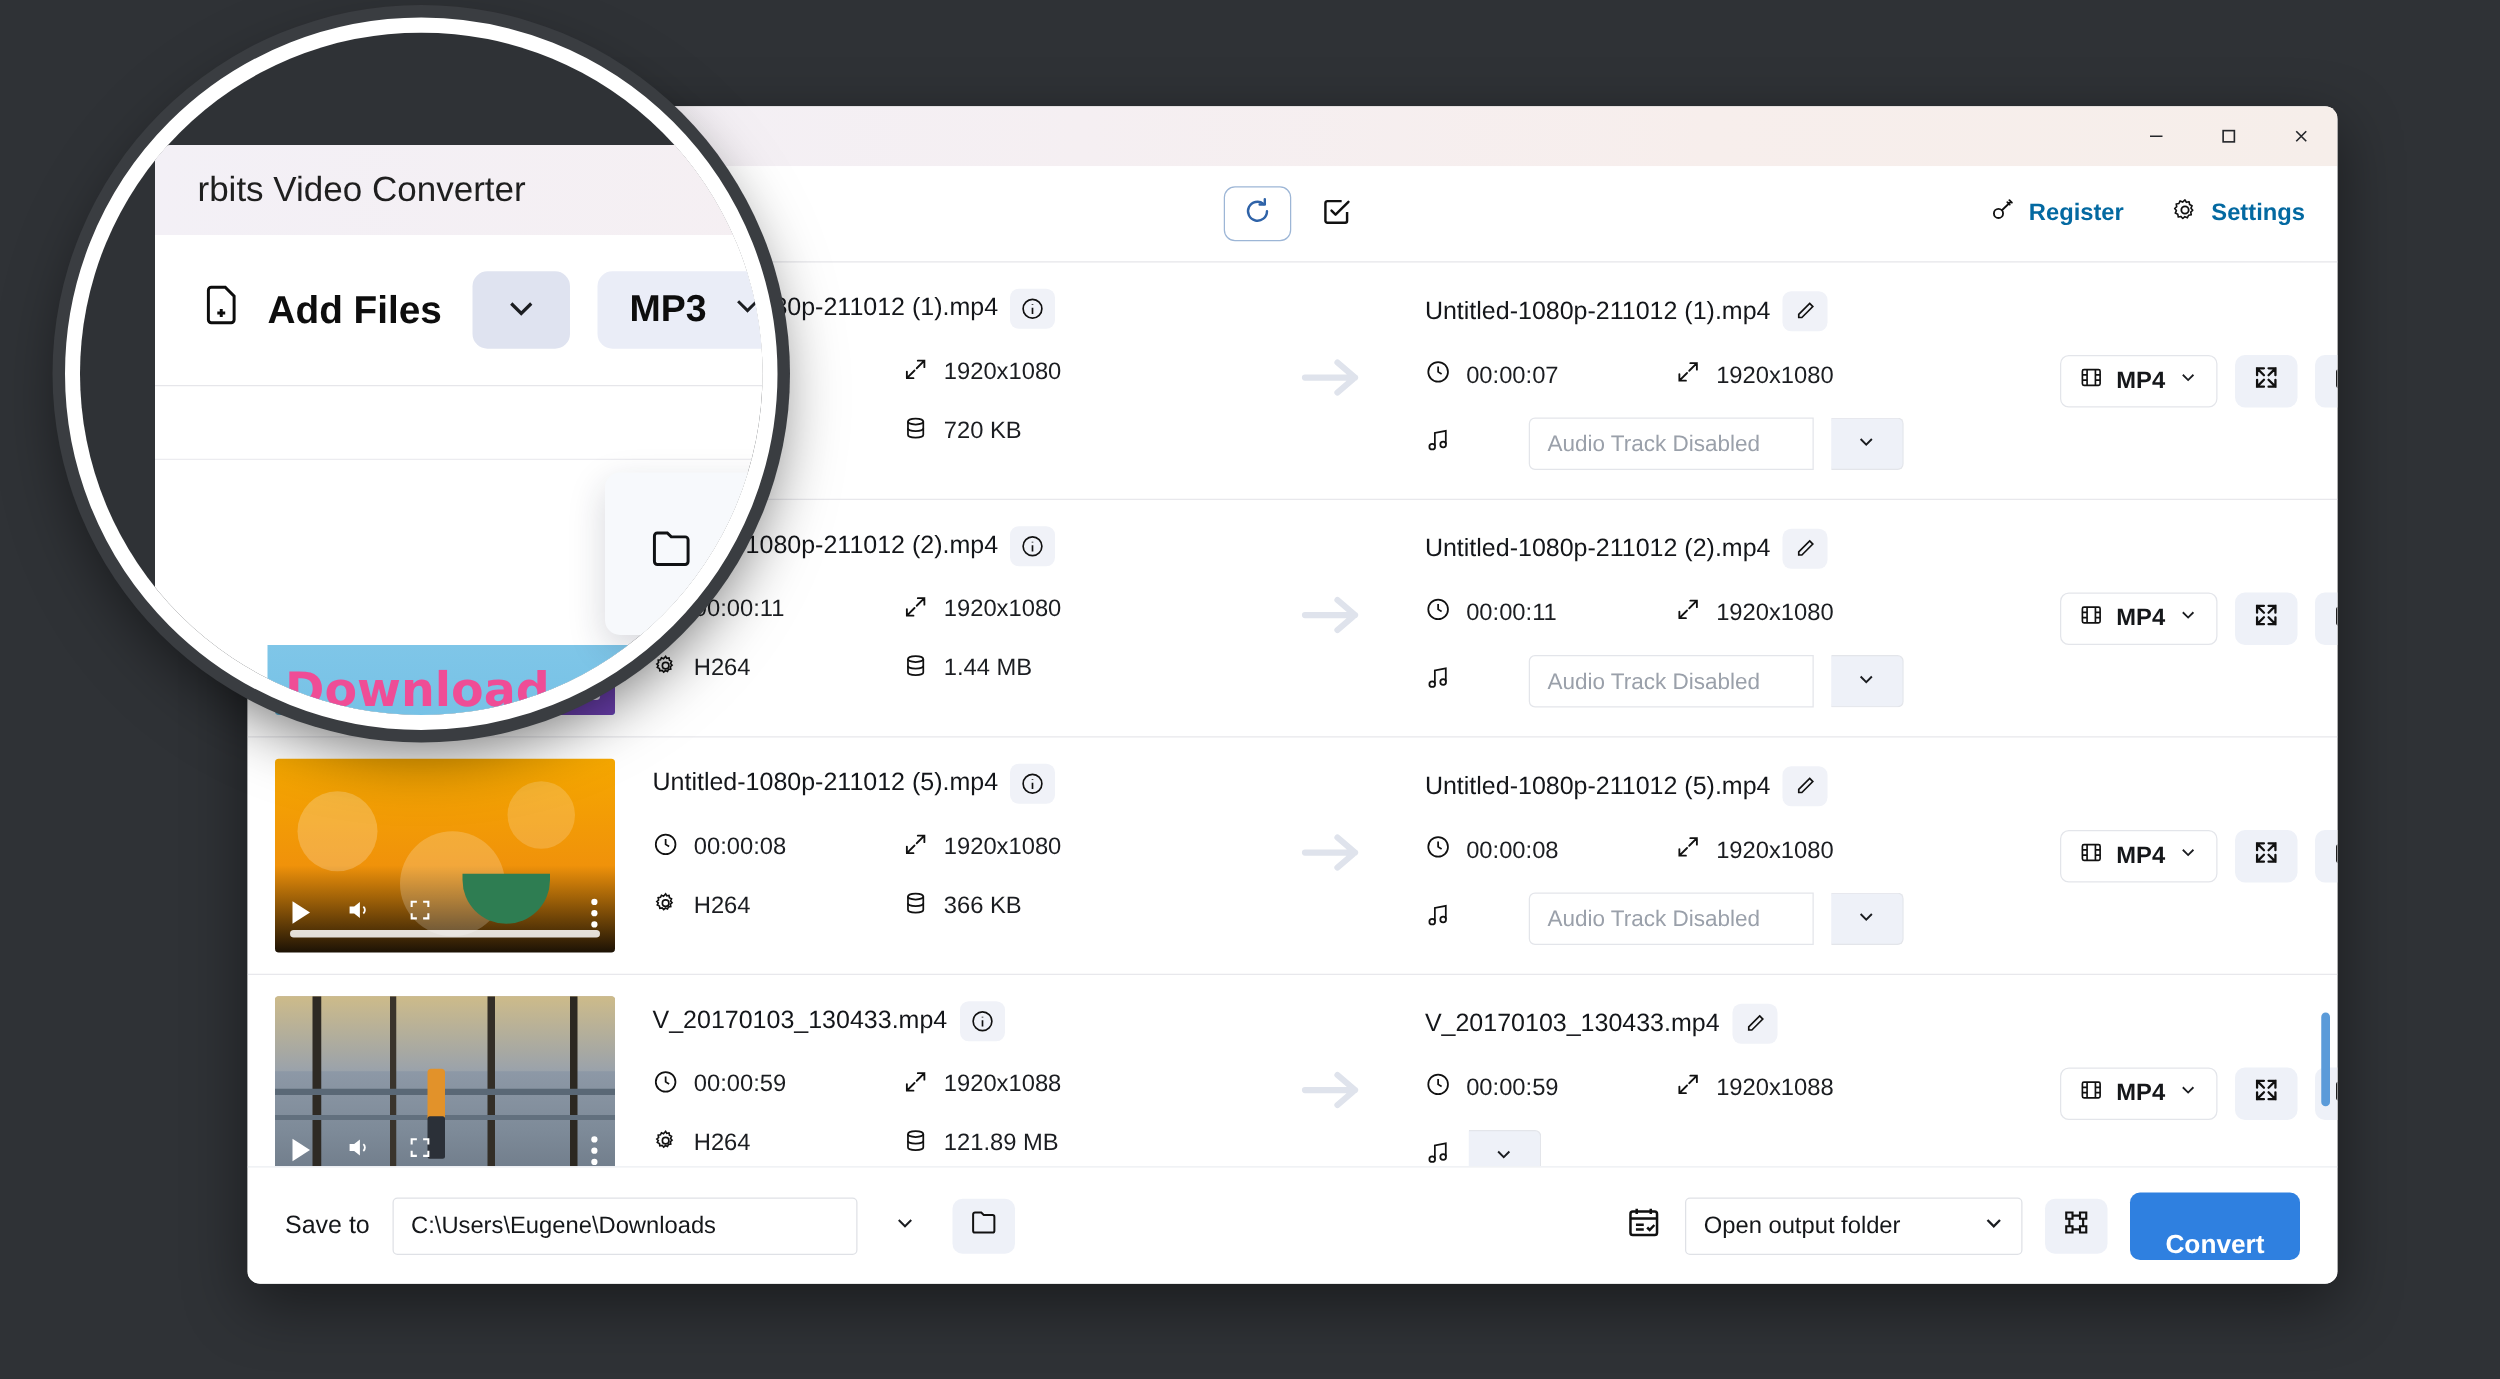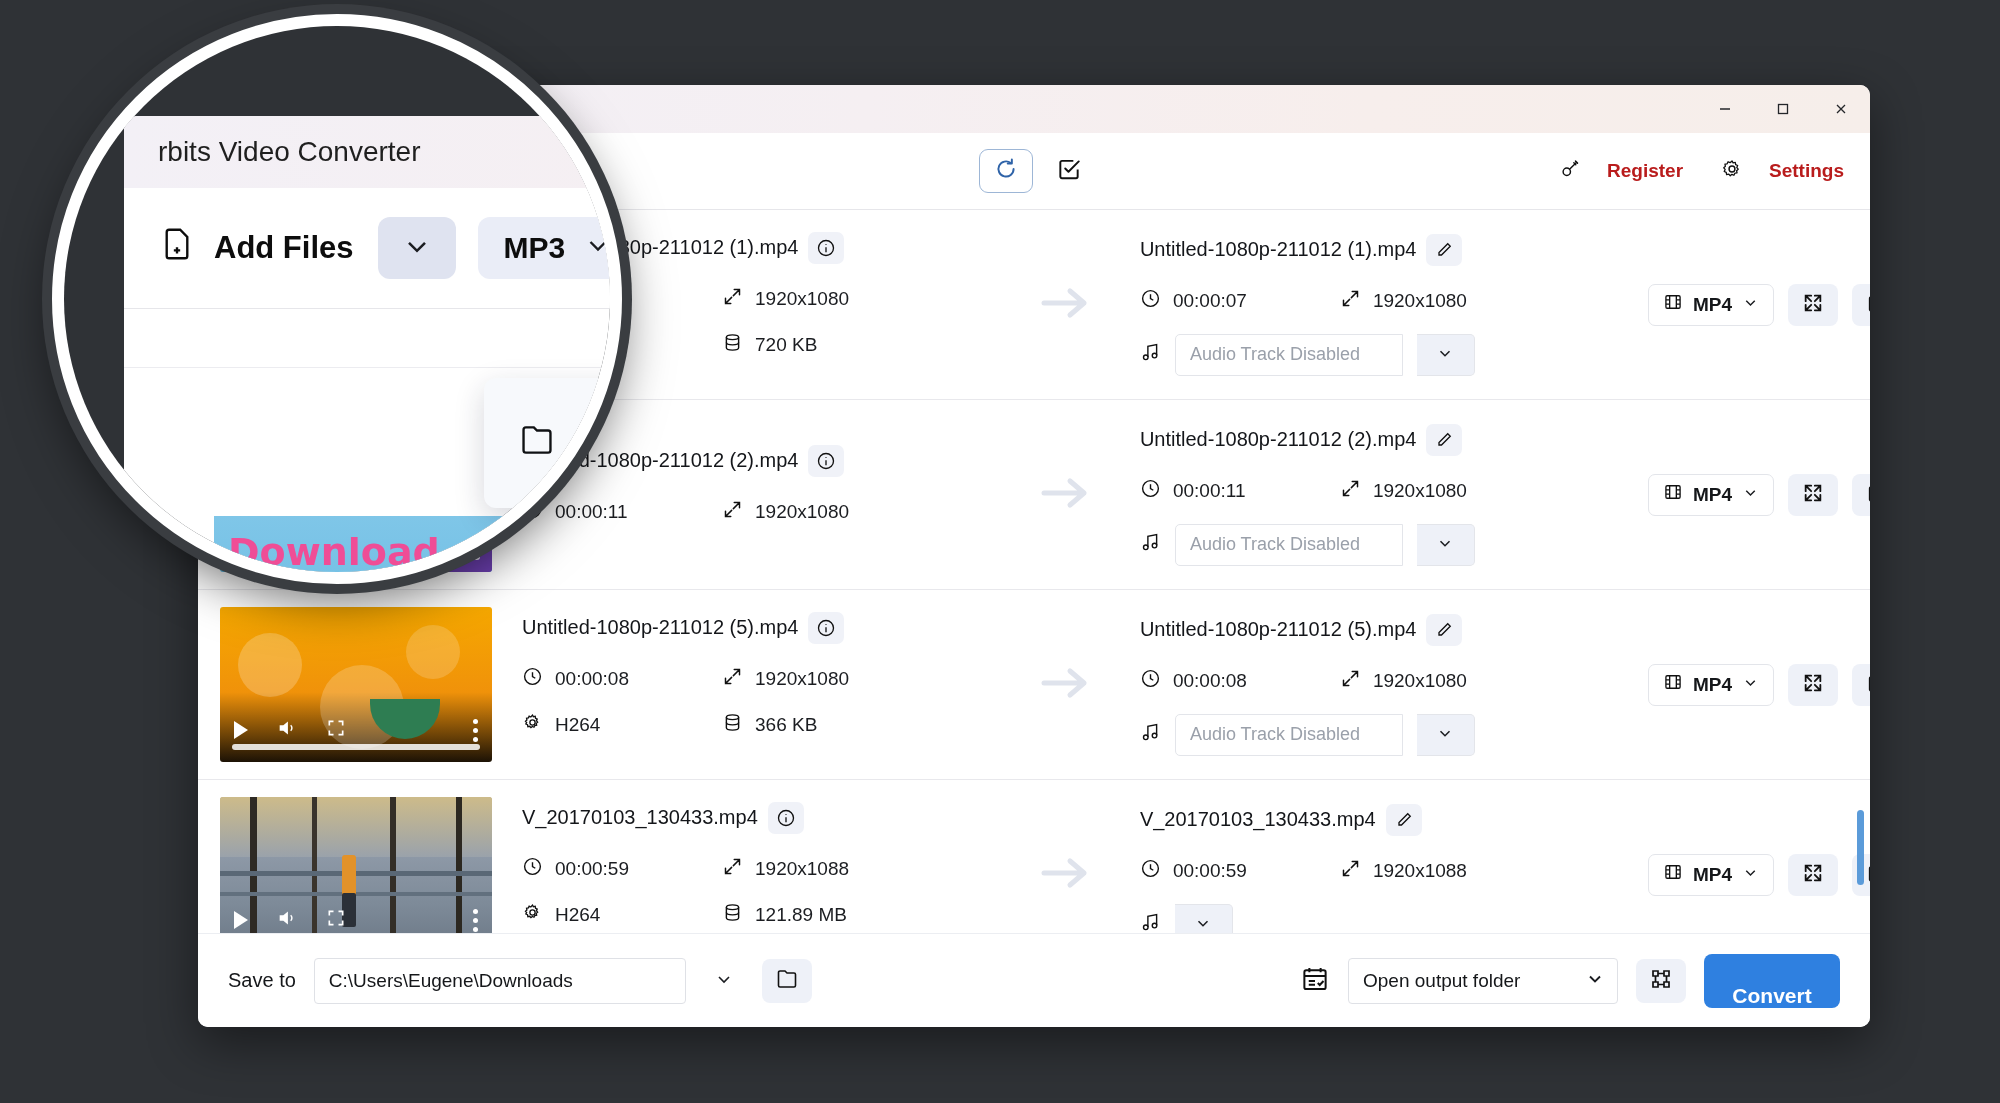--- a/index.html
+++ b/index.html
@@ -56,22 +56,22 @@
     display:flex; align-items:center; gap:16px;
   }
   .refresh-btn{
     width:54px; height:44px; border:1px solid #9db6d6; border-radius:9px;
     background:#fff; display:flex; align-items:center; justify-content:center;
     cursor:pointer;
   }
   .check-btn{ width:40px;height:40px;display:flex;align-items:center;justify-content:center;cursor:pointer;}
   .tb-right{ margin-left:auto; display:flex; align-items:center; gap:30px; }
   .tb-link{
-    display:flex; align-items:center; gap:26px; font-size:19px; font-weight:bold;
-    color:#b91c1c; cursor:pointer; padding:6px 4px; border-radius:6px;
+    display:flex; align-items:center; gap:10px; font-size:19px; font-weight:bold;
+    color:#0369a1; cursor:pointer; padding:6px 4px; border-radius:6px;
   }
 
   
   #list{
     position:absolute; left:0; right:0; top:124px; bottom:94px;
     border-top:1px solid #e6e6ea;
     overflow:hidden; background:#fff;
   }
   .row{
     display:flex; align-items:center; height:190px;
@@ -108,20 +108,21 @@
   .meta-row{ display:flex; align-items:center; margin-bottom:20px; }
   .meta{ display:flex; align-items:center; gap:12px; font-size:19px; color:#1b1d21; }
   .meta.c1{ width:200px; }
   .arrow-col{ width:120px; display:flex; align-items:center; justify-content:center; }
 
   .audio-row{ display:flex; align-items:center; gap:14px; }
   .audio-select{
     width:228px; height:42px; border:1px solid #e3e5ea; border-radius:5px 0 0 5px;
     display:flex; align-items:center; padding:0 14px; font-size:18px; color:#9aa0aa;
     background:#fff;
+    margin-left:48px;
   }
   .audio-select.filled{ color:#1b1d21; }
   .aac-tag{
     background:#e7edf9; border-radius:4px; padding:3px 8px; font-size:17px; color:#1b1d21;
     display:flex; align-items:center; gap:8px;
   }
   .audio-drop{
     width:58px;height:42px;background:#eef1f8;border:1px solid #e3e5ea;border-left:none;
     border-radius:0 5px 5px 0; display:flex;align-items:center;justify-content:center;cursor:pointer;
   }
@@ -557,20 +558,41 @@
           </div>
           <div class="meta">
             <span>
               <svg width="21" height="21" viewBox="0 0 24 24" fill="none" stroke="#111" stroke-width="1.7" stroke-linecap="round">
                   <path d="M14 4h6v6M20 4l-7 7M10 20H4v-6M4 20l7-7"></path>
                 </svg>
             </span>
             <span>1920x1080</span>
           </div>
         </div>
+        <div class="meta-row">
+          <div class="meta c1">
+            <span>
+              <svg width="21" height="21" viewBox="0 0 24 24" fill="none" stroke="#111" stroke-width="1.5">
+                  <circle cx="12" cy="12" r="3"></circle>
+                  <path d="M12 3.5l1 1.9 2.1-.4.4 2.1 1.9 1-.9 1.9 1.4 1.6-1.6 1.4.4 2.1-2.1.4-.9 1.9-1.9-.9-1.6 1.4-1.4-1.6-2.1.4-.4-2.1-1.9-.9.9-1.9L4 10.6l1.6-1.4-.4-2.1 2.1-.4.9-1.9 1.9.9L12 3.5z"></path>
+                </svg>
+            </span>
+            <span>H264</span>
+          </div>
+          <div class="meta">
+            <span>
+              <svg width="21" height="21" viewBox="0 0 24 24" fill="none" stroke="#111" stroke-width="1.6">
+                  <ellipse cx="12" cy="6" rx="7" ry="2.7"></ellipse>
+                  <path d="M5 6v12c0 1.5 3.1 2.7 7 2.7s7-1.2 7-2.7V6"></path>
+                  <path d="M5 12c0 1.5 3.1 2.7 7 2.7s7-1.2 7-2.7"></path>
+                </svg>
+            </span>
+            <span>1.44 MB</span>
+          </div>
+        </div>
       </div>
 
       <div class="arrow-col">
         <span>
           <svg width="56" height="40" viewBox="0 0 56 40" fill="none" stroke="#dfe3ec" stroke-width="5" stroke-linecap="round" stroke-linejoin="round">
               <path d="M6 20h40M32 8l14 12-14 12"></path>
             </svg>
         </span>
       </div>
 

